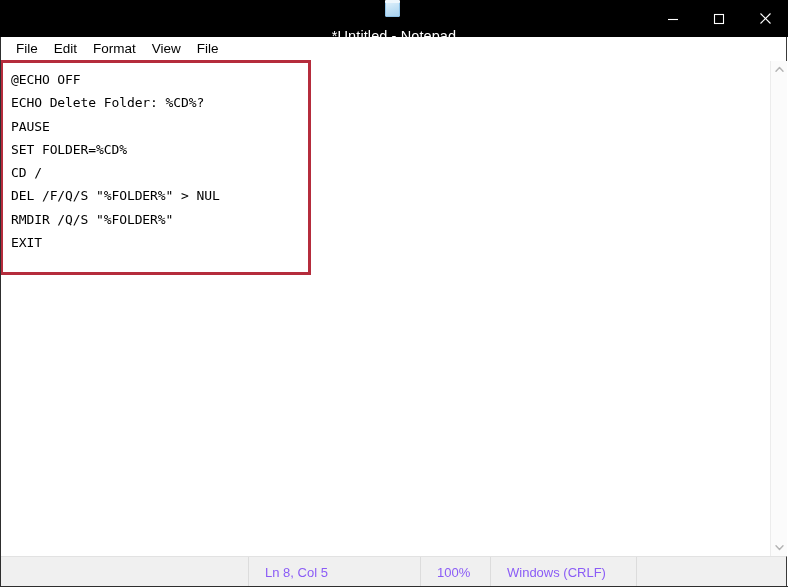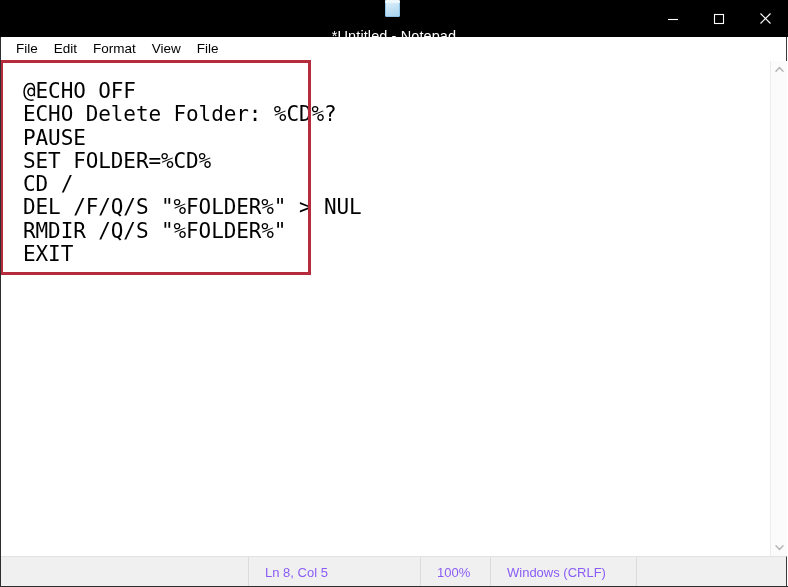--- a/index.html
+++ b/index.html
@@ -118,23 +118,23 @@
     height: 495px;
     background: #ffffff;
     border-right: 1px solid #3a3a3a;
     box-sizing: border-box;
     overflow: hidden;
   }
   .editor-text {
     position: absolute;
     left: 7px;
     top: 3px;
-    margin: 16px;
+    margin: 4px;
     font-family: "DejaVu Sans Mono", "Liberation Mono", monospace;
-    font-size: 21px;
+    font-size: 13px;
     line-height: 23.3px;
     color: #000000;
     white-space: pre;
     letter-spacing: -0.1px;
   }
 
   
   .scrollbar {
     position: absolute;
     right: 1px;

